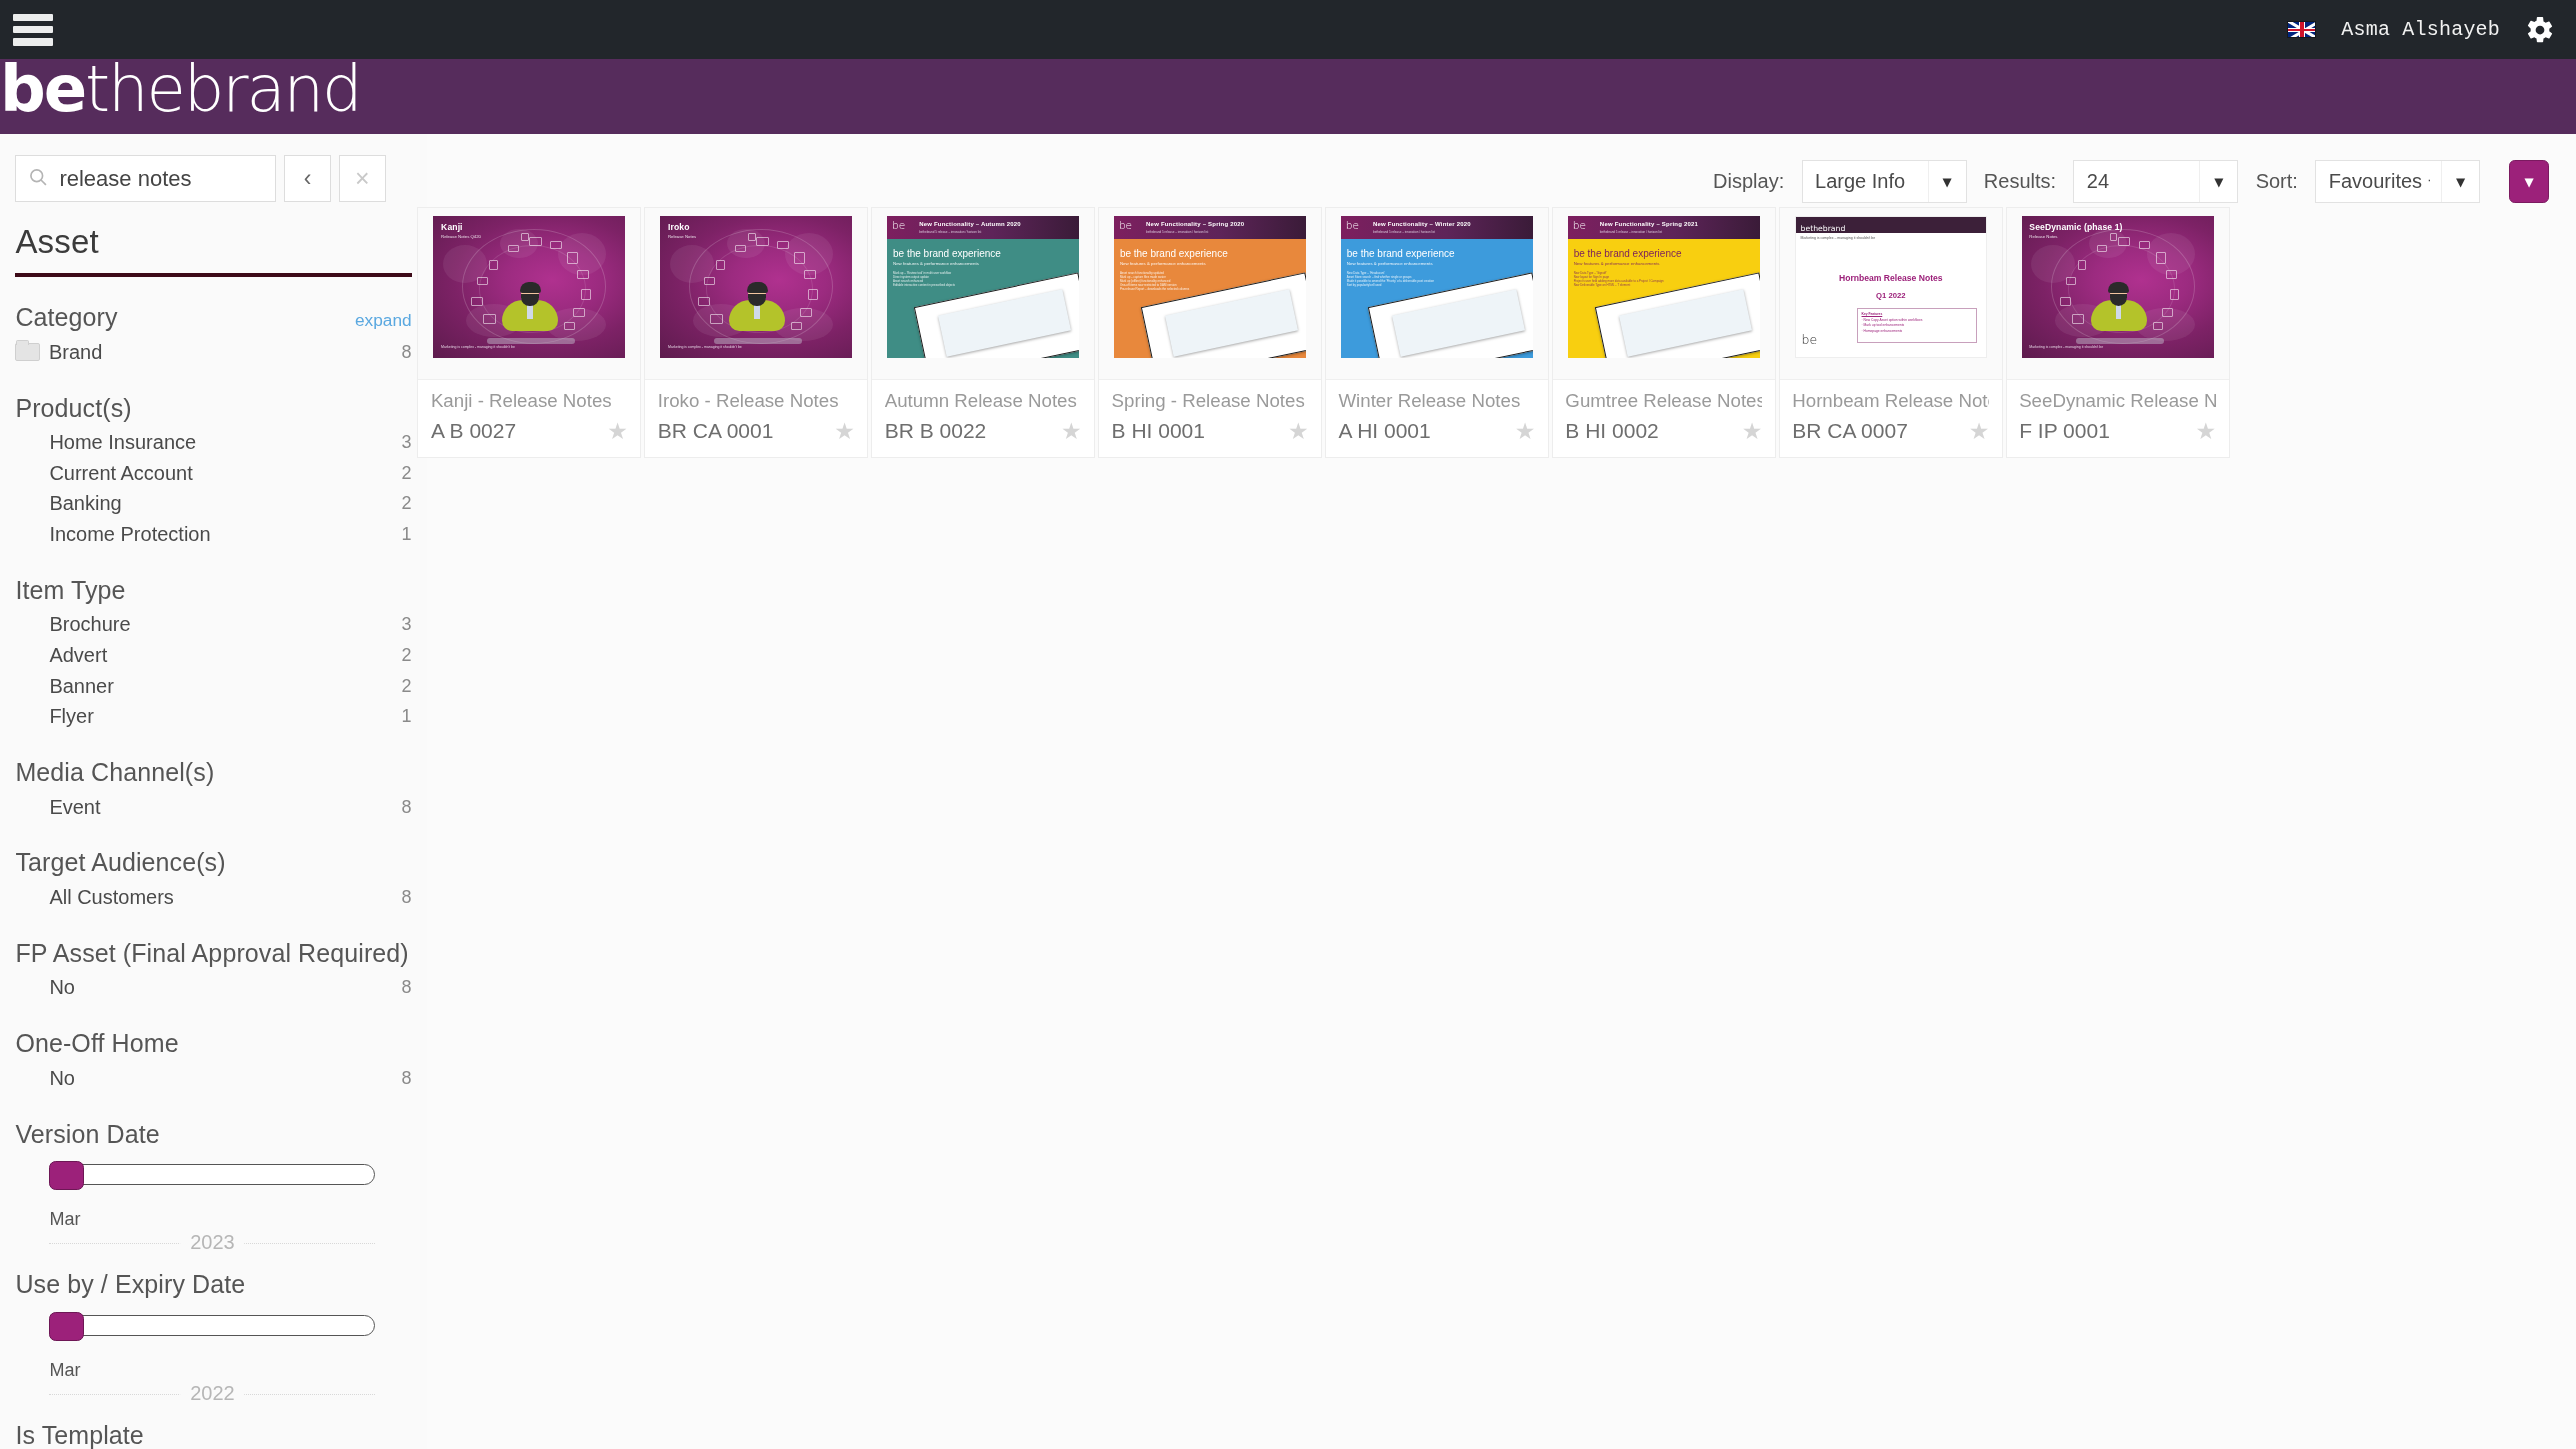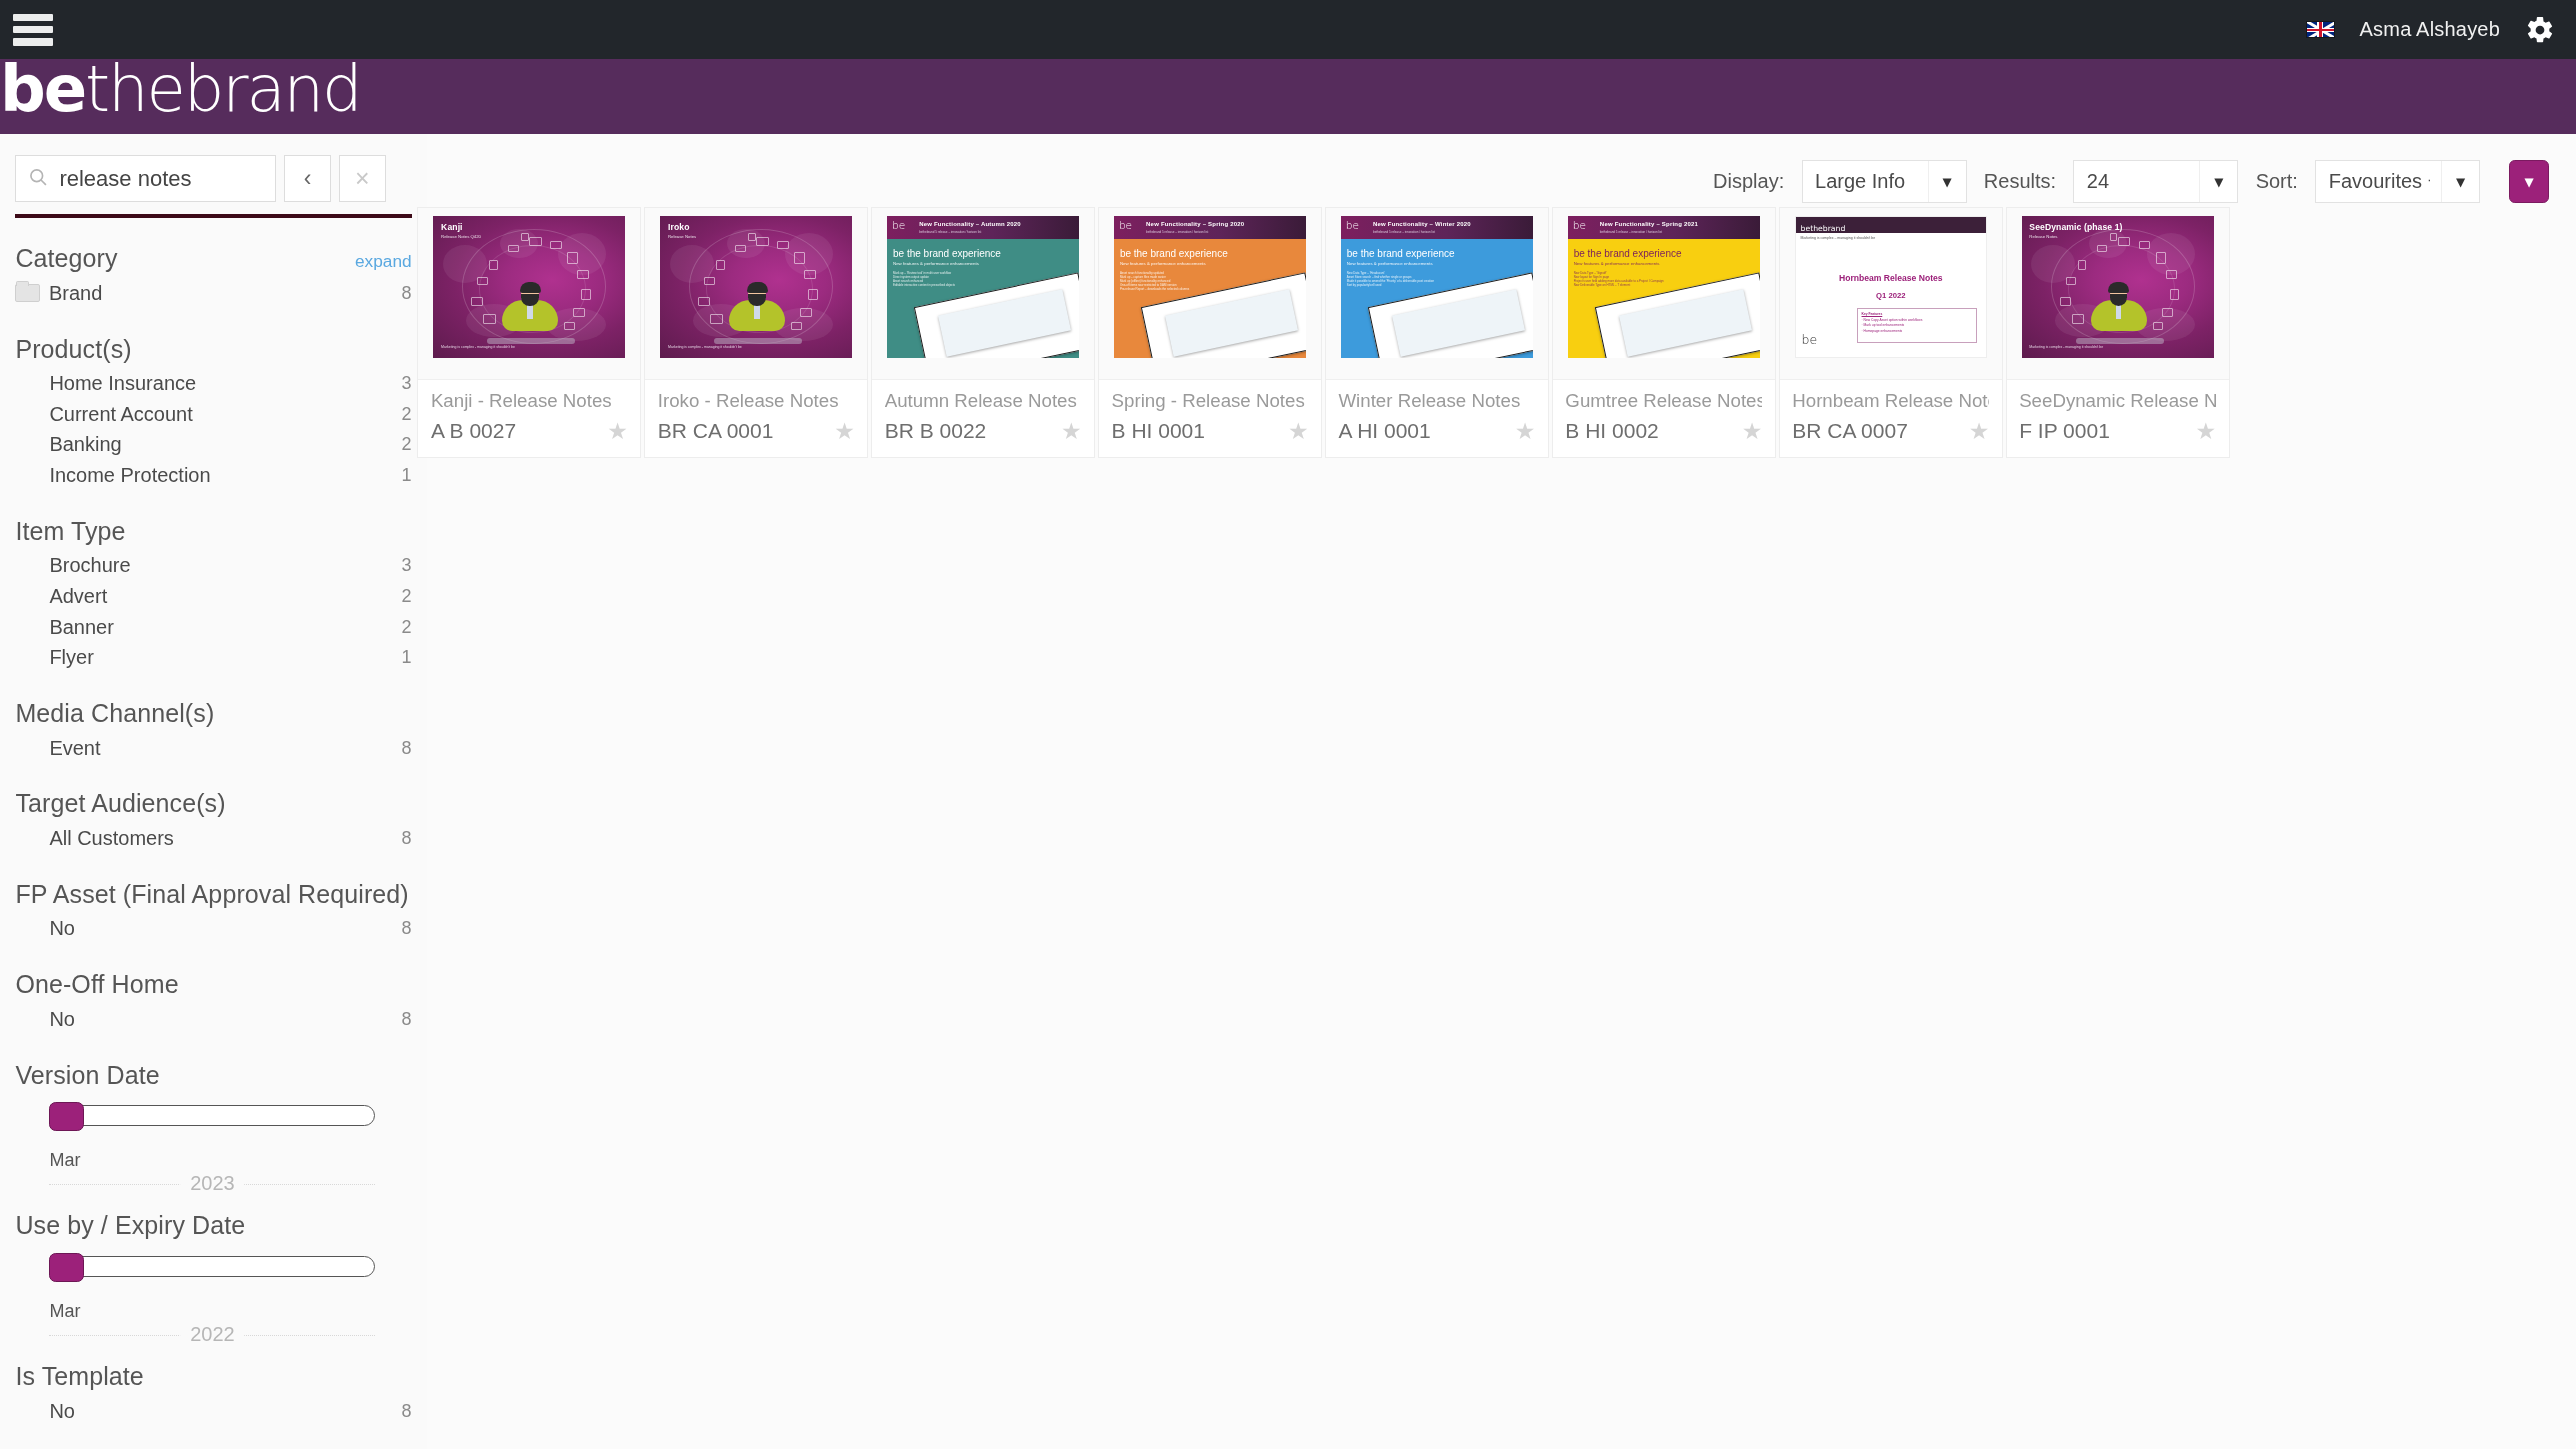--- a/index.html
+++ b/index.html
@@ -21,20 +21,21 @@
     display: flex; flex-direction: column; justify-content: space-between;
     cursor: pointer;
   }
   #hamburger span {
     display: block; height: 7.7px; width: 100%;
     background: #eceded; border-radius: 1px;
   }
   #topbar-right {
     margin-left: auto; display: flex; align-items: center; gap: 25px;
     margin-right: 21px;
+    font-family: Liberation Mono, monospace;
   }
   #flag {
     width: 29px; height: 17.3px; position: relative; overflow: hidden;
     background: #00247d; border: 1px solid #16181b; display:block;
   }
   #flag .d1, #flag .d2 {
     position: absolute; left: -5.8px; top: 6.7px; width: 42px; height: 2.9px;
     background: #fff; transform-origin: center;
   }
   #flag .d1 { transform: rotate(31deg); }
@@ -344,20 +345,21 @@
           <circle cx="10.5" cy="10.5" r="7"></circle>
             <line x1="15.6" y1="15.6" x2="21.5" y2="21.5"></line>
         </svg>
       </span>
       <input id="search-input" type="text" value="release notes" style="">
     </div>
     <div class="sqbtn">‹</div>
     <div class="sqbtn x">×</div>
   </div>
 
+  <div id="assettitle">Asset</div>
   <div id="assetrule"></div>
 
   <div id="facets">
       <div class="facet">
         <div class="facet-head">
           <div class="facet-title">Category</div>
           <div class="facet-expand">expand</div>
         </div>
         <div class="facet-row">
           <span class="folder-icon"></span>

